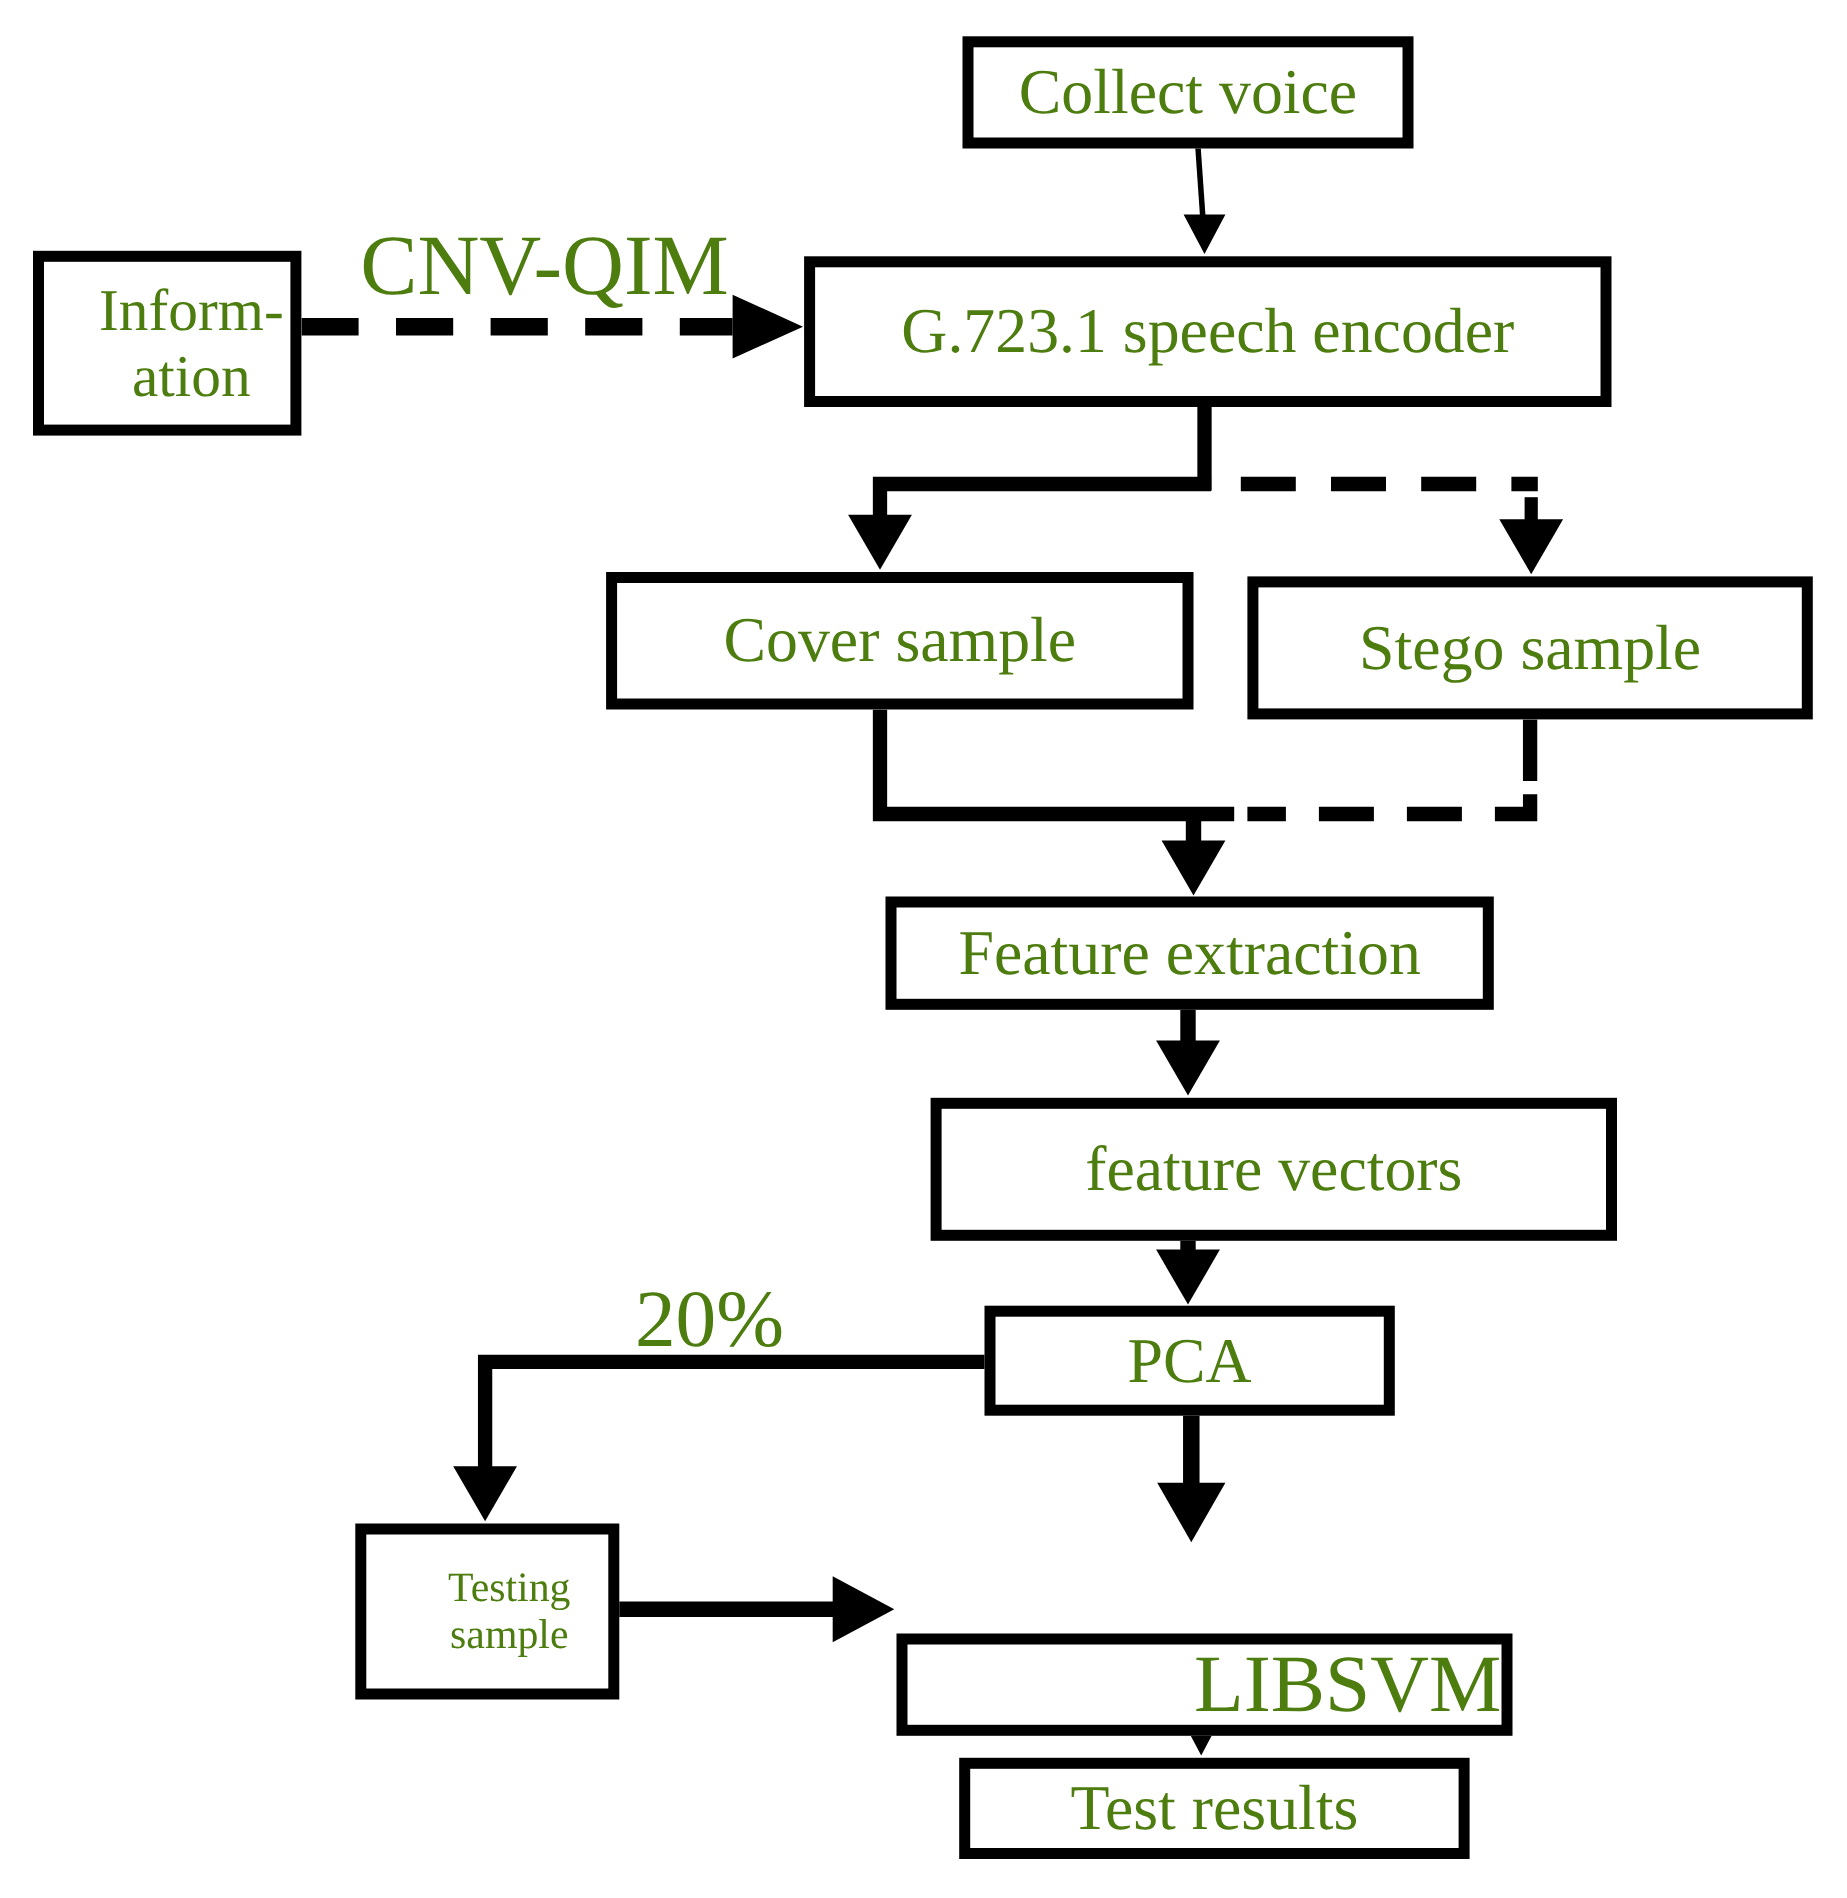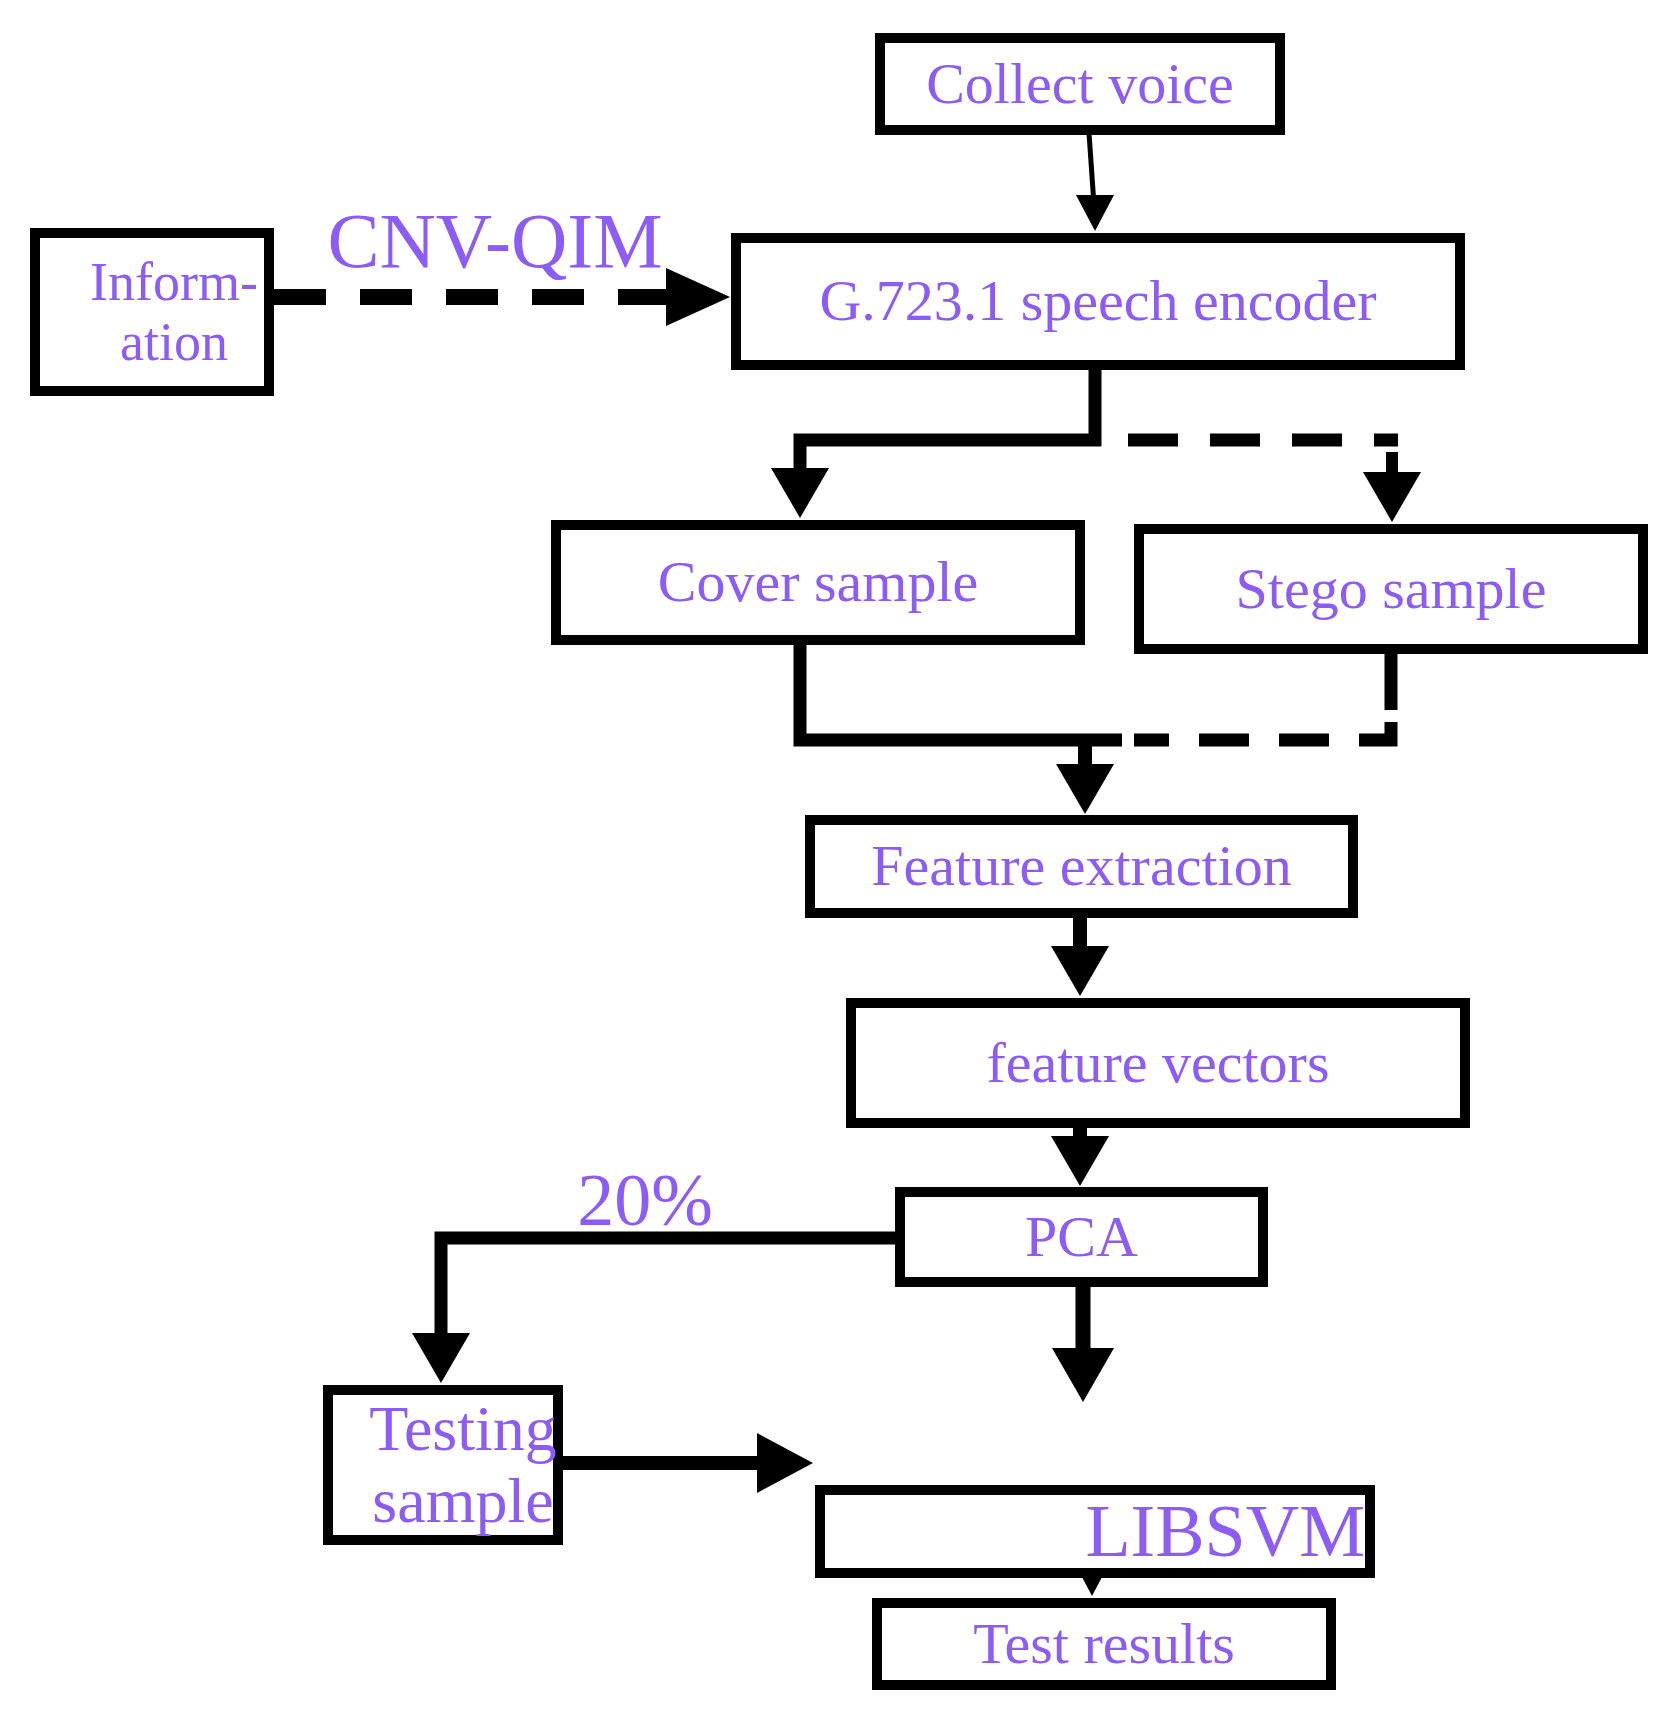--- a/index.html
+++ b/index.html
@@ -6,21 +6,21 @@
     margin: 0;
     padding: 0;
     background: #ffffff;
   }
   #canvas {
     position: relative;
     width: 1679px;
     height: 1725px;
     background: #ffffff;
     font-family: "Liberation Serif", "DejaVu Serif", serif;
-    color: #8b5cf6;
+    color: #4d7c0f;
     overflow: hidden;
   }
   #edges-layer {
     position: absolute;
     left: 0; top: 0;
     width: 1679px;
     height: 1725px;
     z-index: 0;
   }
   .node {
@@ -47,21 +47,21 @@
 
   
   #node-collect-voice     { left: 875px;  top: 33px;   width: 410px; height: 102px; }
   #node-information       { left: 30px;   top: 228px;  width: 244px; height: 168px; font-size: 54px; padding-left: 44px; }
   #node-encoder           { left: 731px;  top: 233px;  width: 734px; height: 137px; }
   #node-cover-sample      { left: 535px;  top: 520px;  width: 534px; height: 125px; margin-left: 16px; }
   #node-stego-sample      { left: 1134px; top: 524px;  width: 514px; height: 130px; }
   #node-feature-extraction{ left: 805px;  top: 815px;  width: 553px; height: 103px; }
   #node-feature-vectors   { left: 812px;  top: 998px;  width: 624px; height: 130px; margin-left: 34px; }
   #node-pca               { left: 895px;  top: 1187px; width: 373px; height: 100px; }
-  #node-testing-sample    { left: 323px;  top: 1385px; width: 240px; height: 160px; font-size: 64px; padding-left: 40px; }
+  #node-testing-sample    { left: 323px;  top: 1385px; width: 240px; height: 160px; font-size: 38px; padding-left: 40px; }
   #node-libsvm            { left: 815px;  top: 1485px; width: 560px; height: 93px; font-size: 74px; align-items: flex-end; }
   #node-test-results      { left: 872px;  top: 1598px; width: 464px; height: 92px; }
 
   
   #label-cnv-qim { left: 300px;  top: 196px;  width: 390px; font-size: 78px; }
   #label-20pct   { left: 555px;  top: 1158px; width: 180px; font-size: 74px; }
   #label-80pct   { left: 1160px; top: 1292px; width: 190px; font-size: 74px; }
 </style>
 </head>
 <body>

